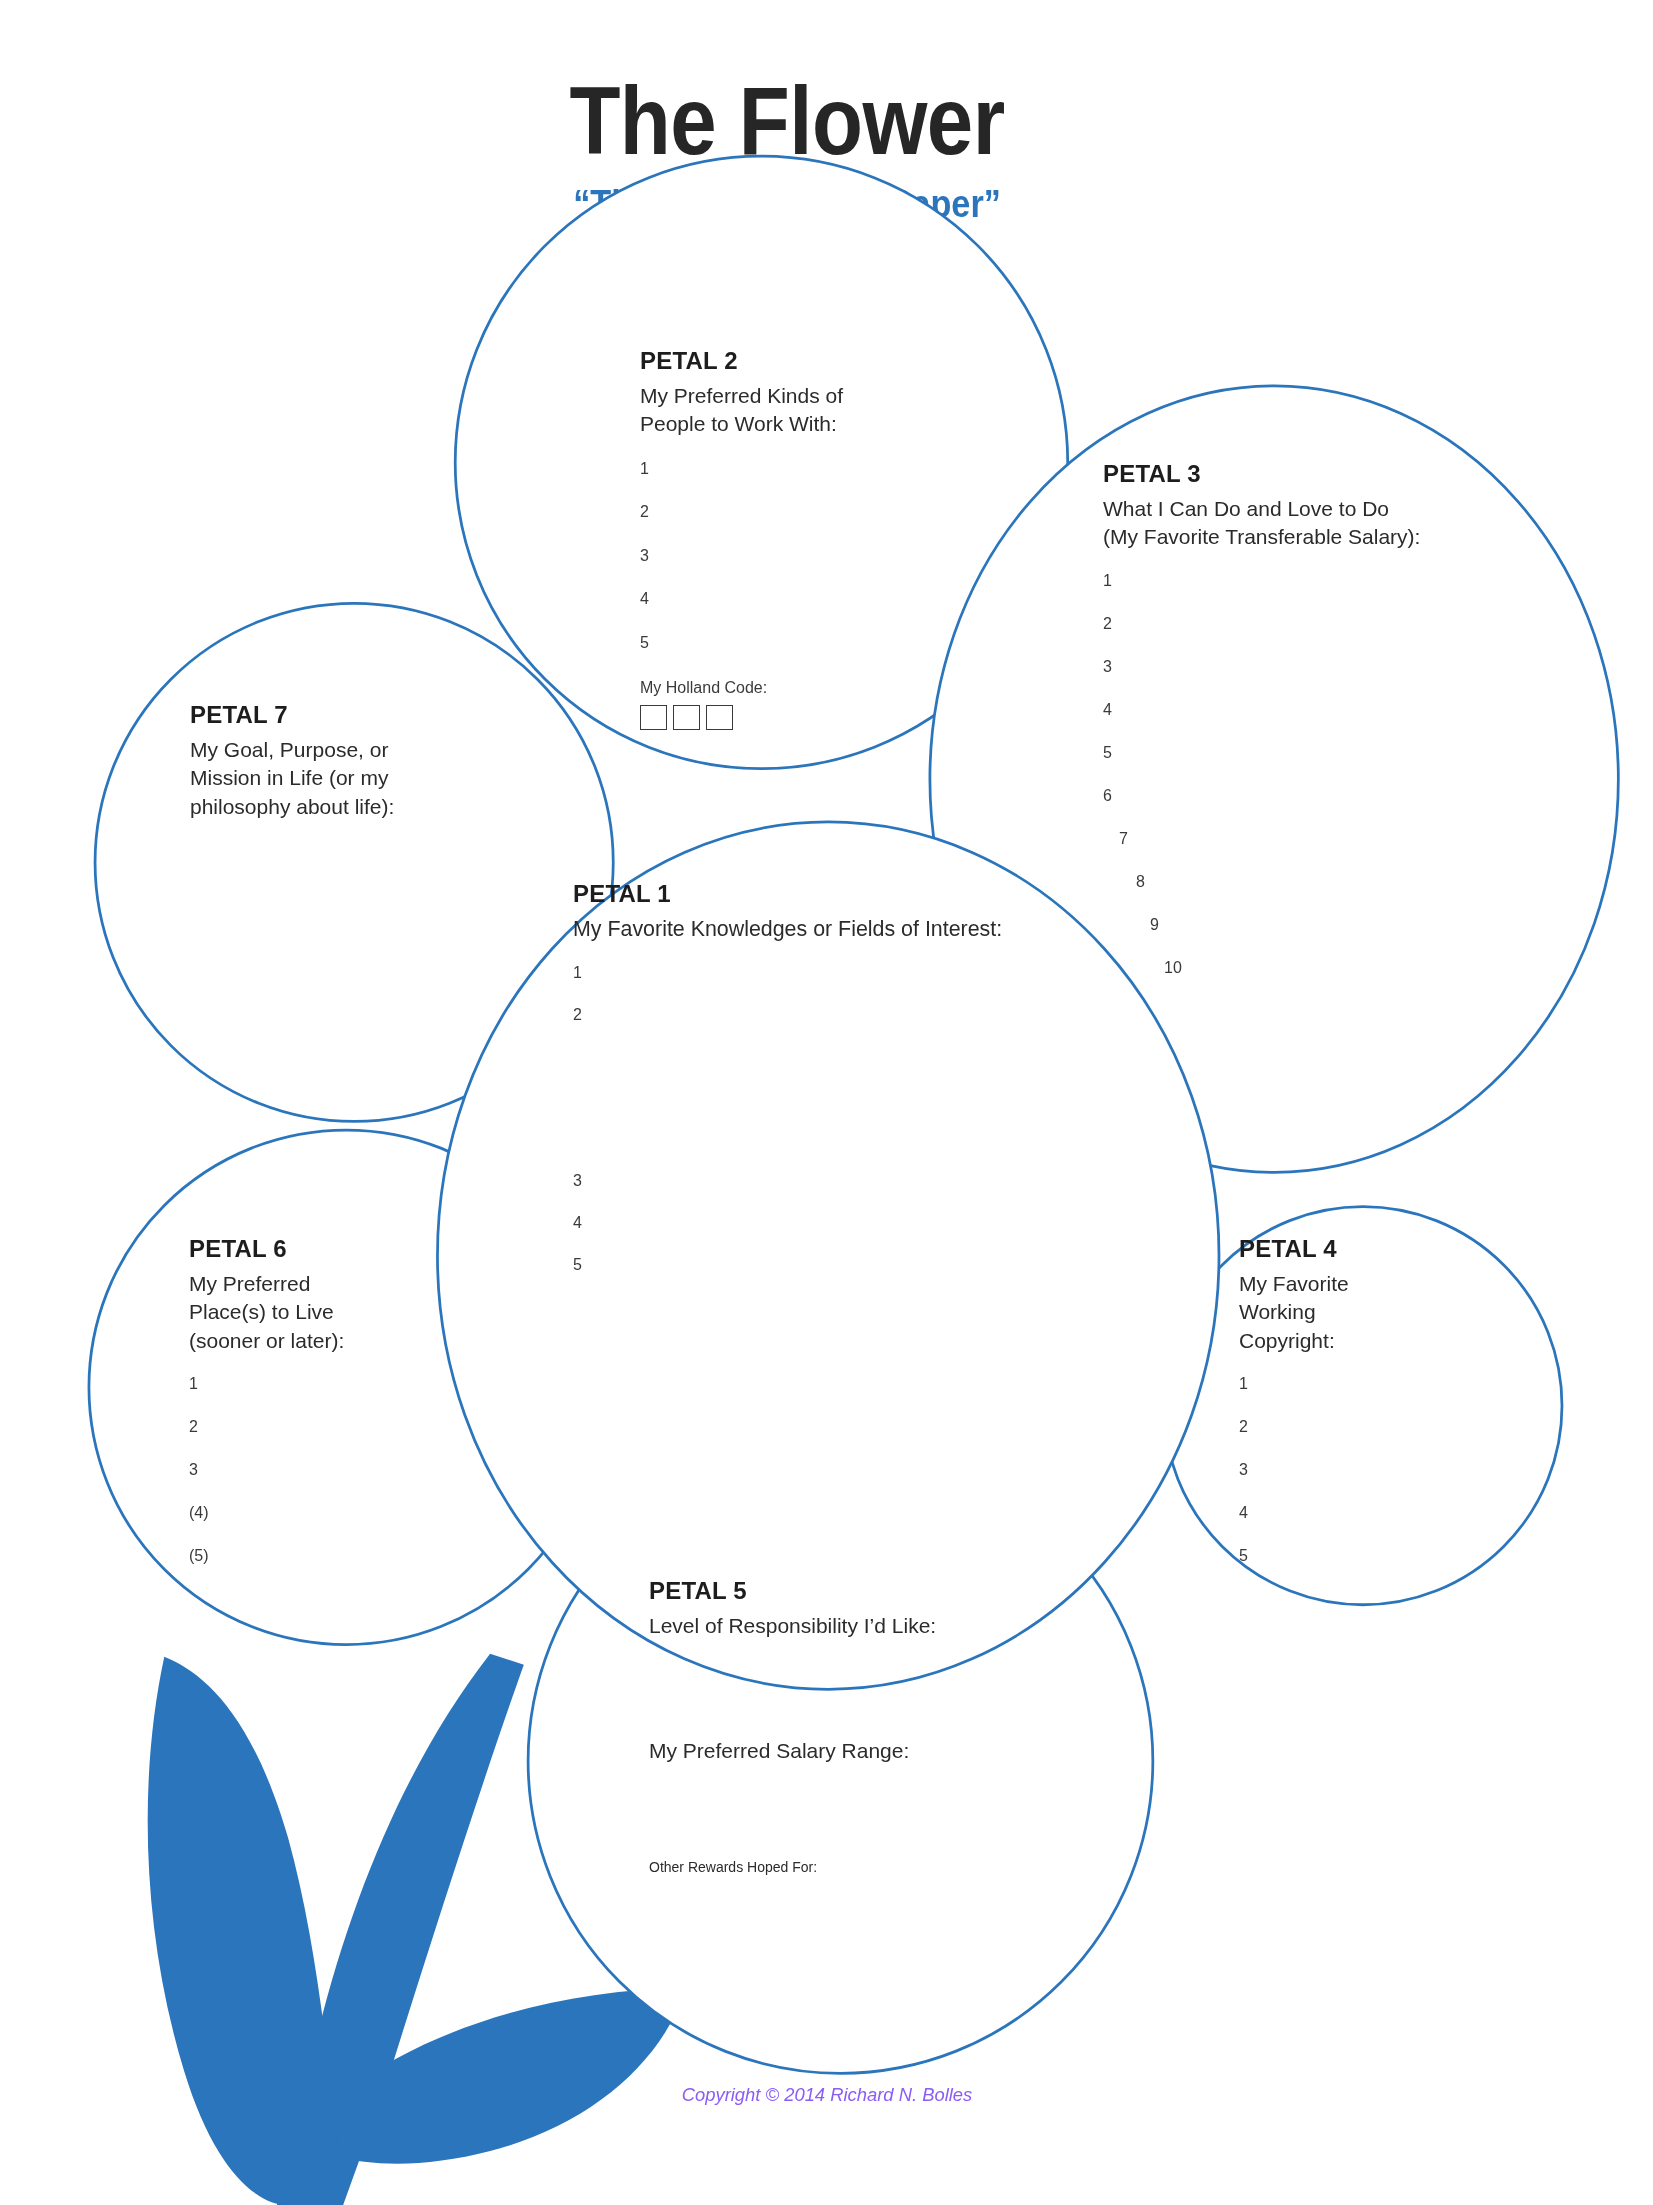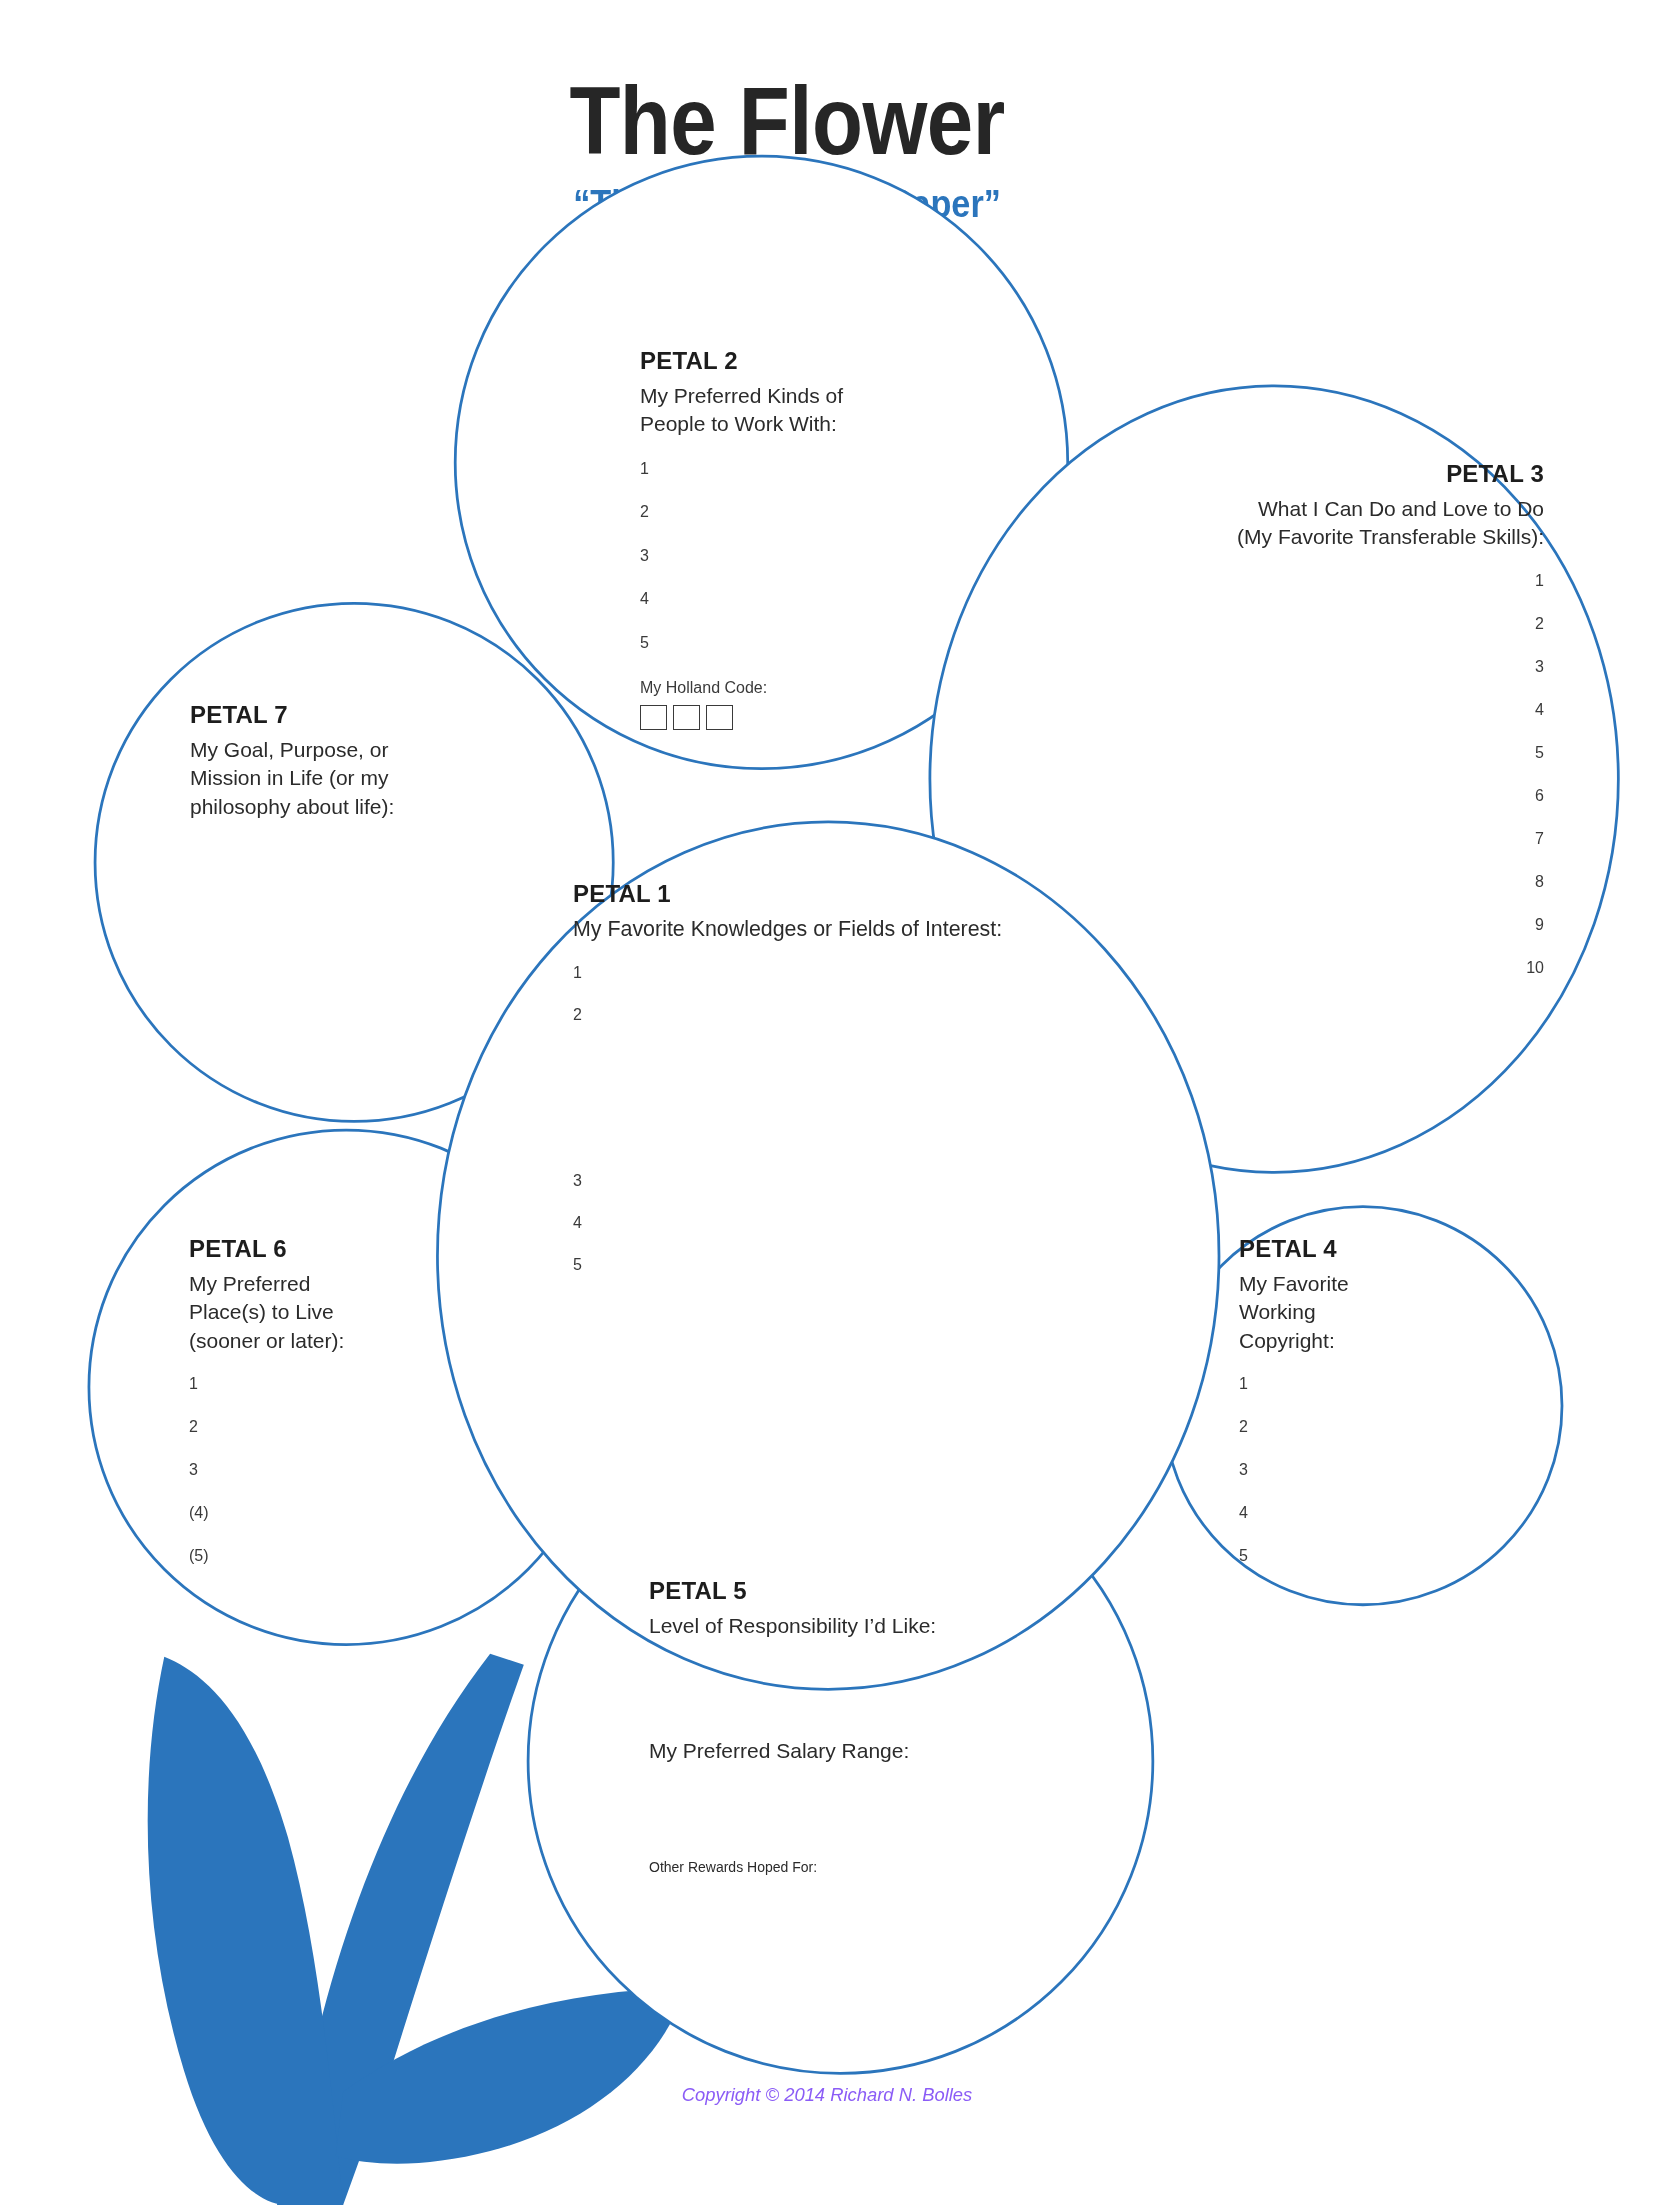--- a/index.html
+++ b/index.html
@@ -114,21 +114,21 @@
   .holland-label { font-size: 16px; color: #3a3a3a; margin: 9.8px 0 8.6px 0; }
   .holland-boxes { display: flex; gap: 6.1px; }
   .holland-box {
     width: 27px; height: 24.5px;
     border: 1.8px solid #3a3a3a;
     background: #fff;
     box-sizing: border-box;
   }
 
   
-  #petal3-text { left: 1103px; top: 462px; width: 441px; text-align: right; }
+  #petal3-text { left: 1103px; top: 462px; width: 441px; }
   #petal3-text .num-list { margin-top: 21px; }
   #petal3-text .num-list li { margin-bottom: 27px; }
 
   
   #petal7-text { left: 190px; top: 703px; width: 306px; }
 
   
   #petal1-text { left: 573px; top: 882px; width: 613px; }
   #petal1-text .num-list.upper { margin-top: 21px; }
   #petal1-text .num-list.upper li { margin-bottom: 26px; }
@@ -235,21 +235,21 @@
     <div class="holland-boxes">
       <div class="holland-box"></div>
       <div class="holland-box"></div>
       <div class="holland-box"></div>
     </div>
   </div>
 
   <div class="petal-text" id="petal3-text">
     <div class="petal-label">PETAL 3</div>
     <div class="petal-heading">What I Can Do and Love to Do
-(My Favorite Transferable Skills):</div>
+(My Favorite Transferable Salary):</div>
     <ul class="num-list">
       <li>1</li>
       <li>2</li>
       <li>3</li>
       <li>4</li>
       <li>5</li>
       <li>6</li>
       <li class="step-1">7</li>
       <li class="step-2">8</li>
       <li class="step-3">9</li>

